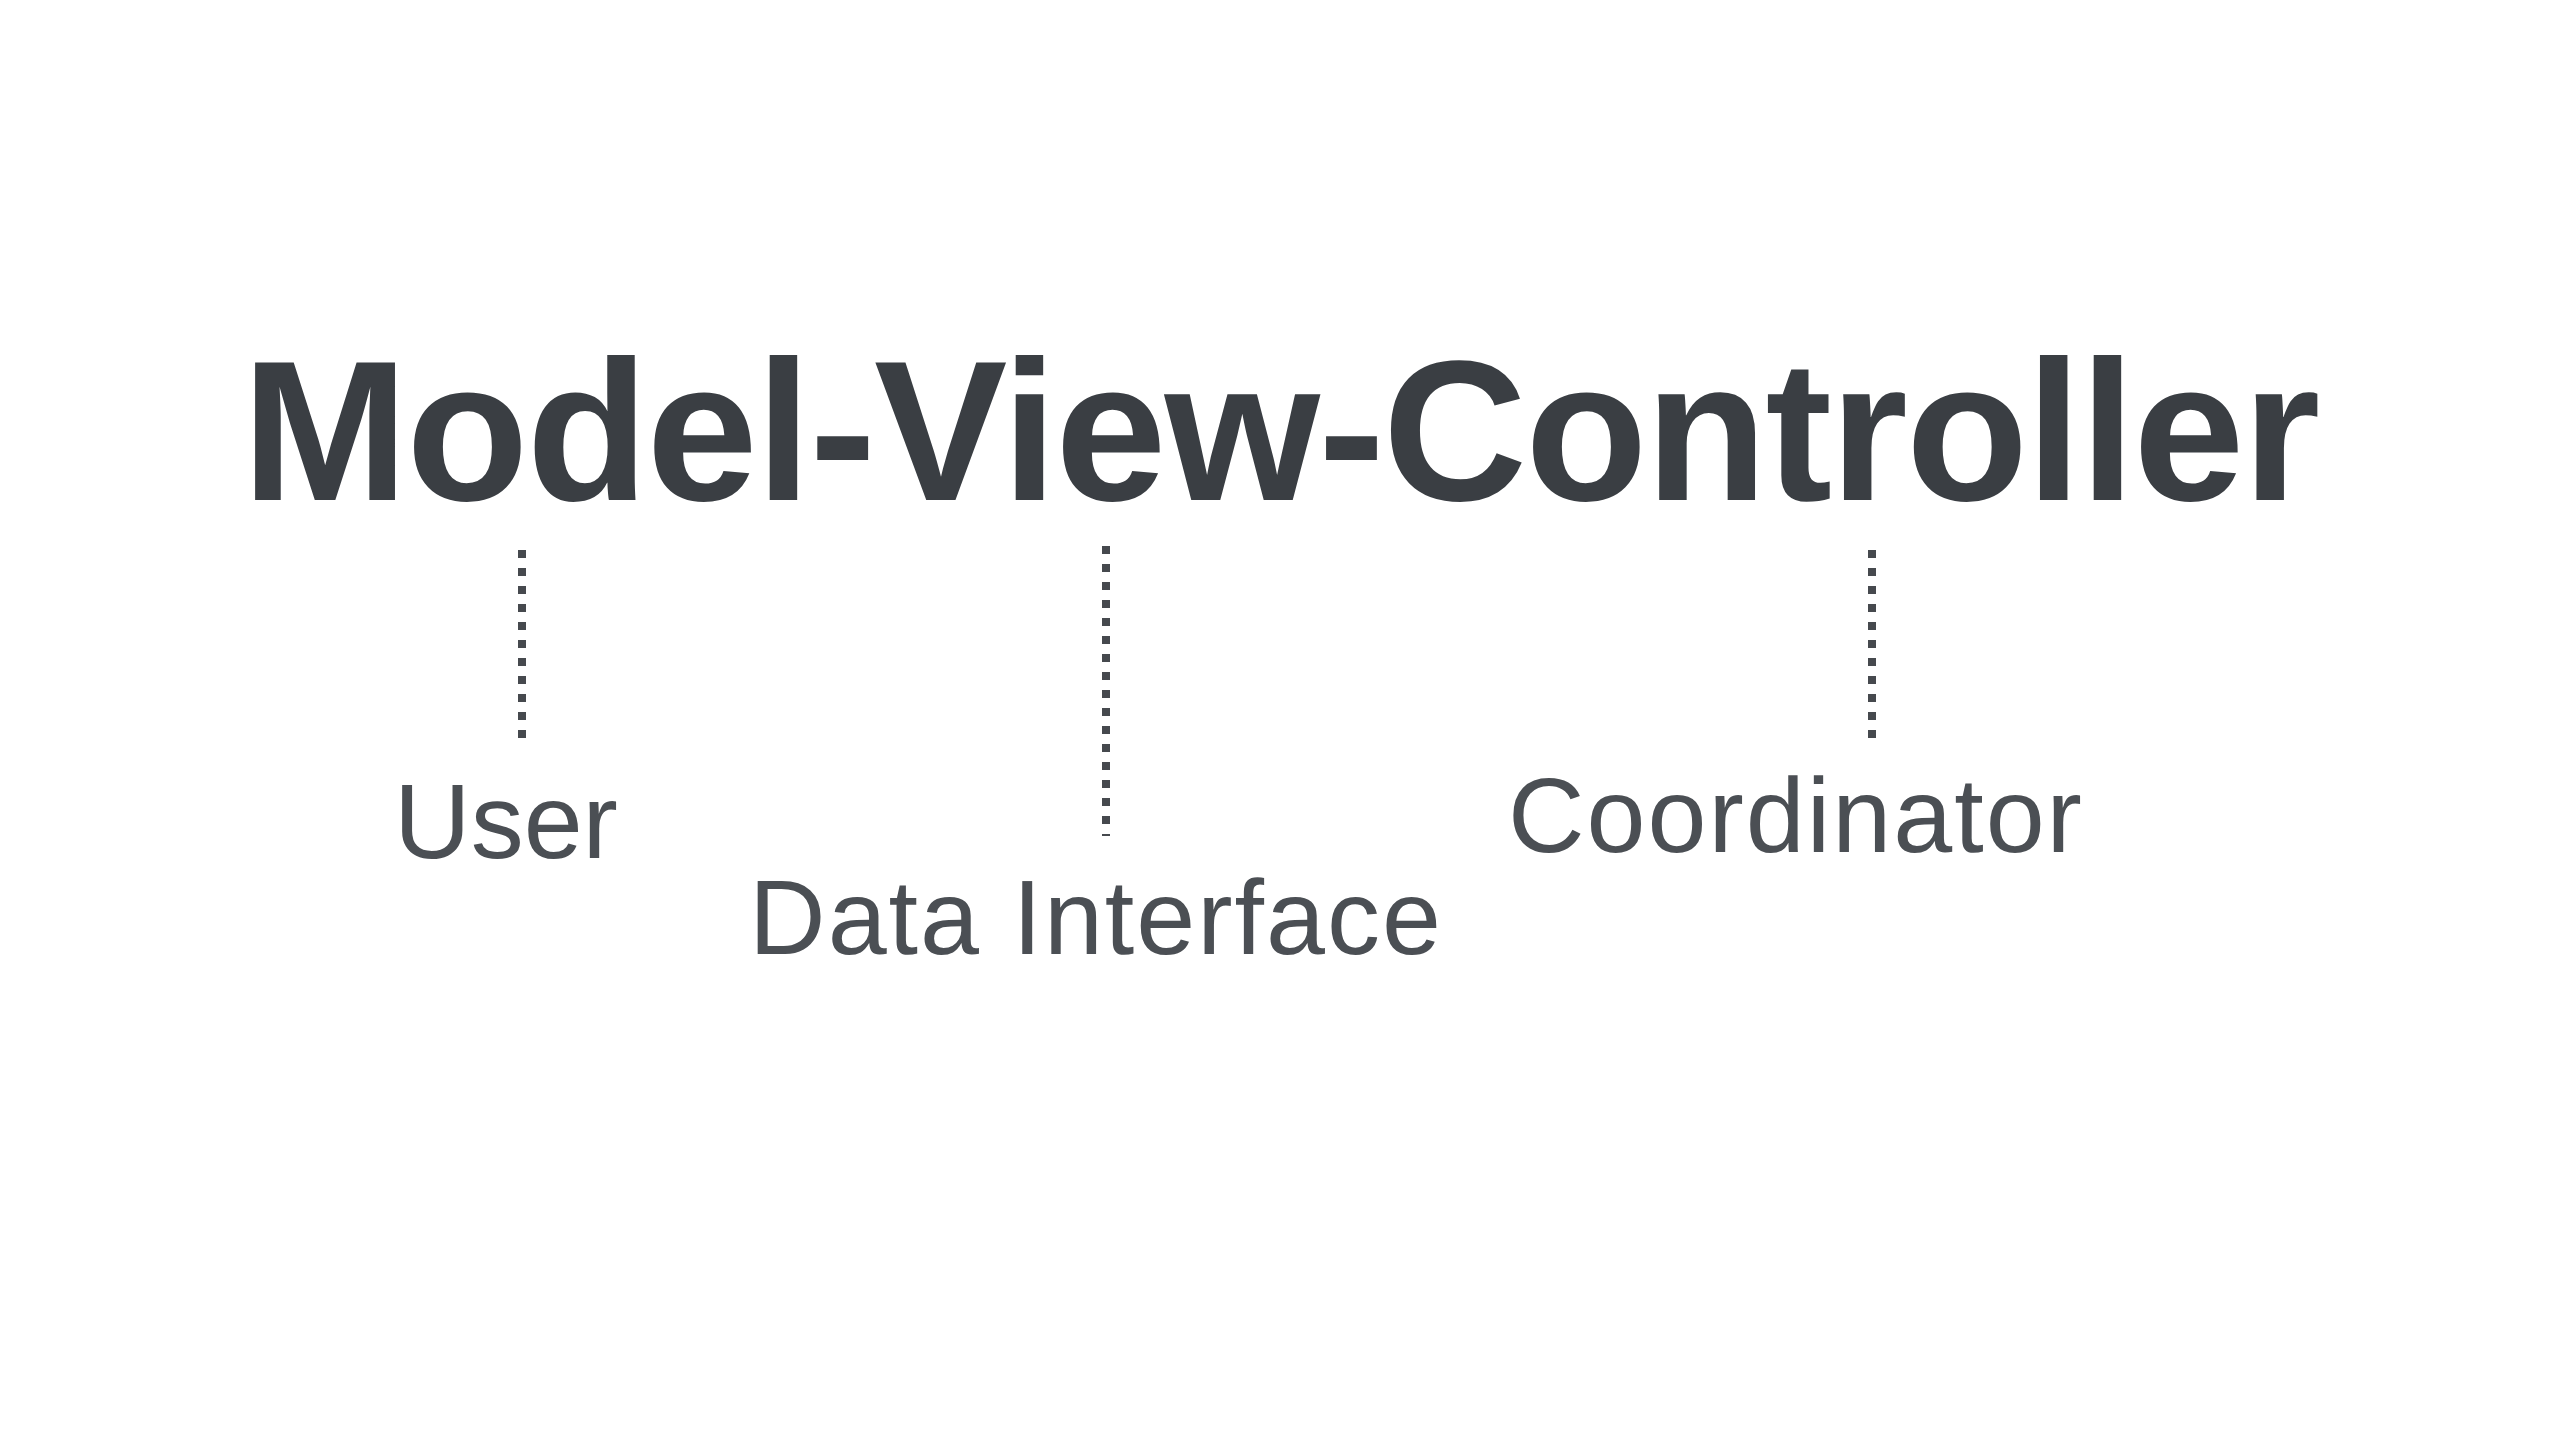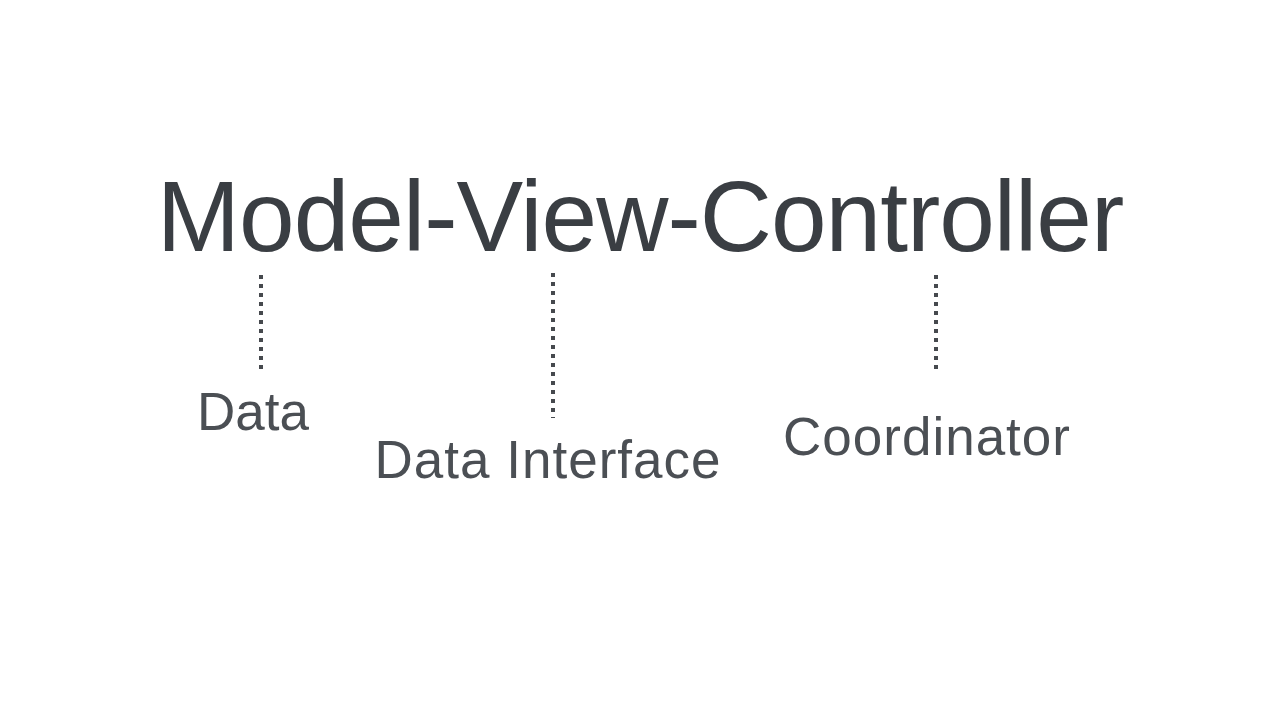--- a/index.html
+++ b/index.html
@@ -21,21 +21,21 @@
     height: 720px;
     background: var(--background);
   }
   .title {
     position: absolute;
     top: 166px;
     left: 0;
     width: 1280px;
     text-align: center;
     font-size: 100px;
-    font-weight: 400;
+    font-weight: 700;
     line-height: 1;
     letter-spacing: -1px;
     color: var(--title);
     white-space: nowrap;
   }
   .connector {
     position: absolute;
     width: 4px;
     background-image: repeating-linear-gradient(
       to bottom,
@@ -52,34 +52,34 @@
     position: absolute;
     transform: translateX(-50%);
     font-size: 53px;
     font-weight: 400;
     line-height: 1;
     color: var(--label);
     white-space: nowrap;
   }
   .label-data        { left: 253px; top: 385px; }
   .label-ui          { left: 548px; top: 433px; letter-spacing: 1px; }
-  .label-coordinator { left: 927px; top: 382px; letter-spacing: 1px; margin-top: 28px; }
+  .label-coordinator { left: 898px; top: 382px; letter-spacing: 1px; }
 </style>
 </head>
 <body>
 
 <div class="stage">
 
   <h1 class="title">Model-View-Controller</h1>
 
   <div class="connector connector-model"></div>
 
   <div class="connector connector-view"></div>
 
   <div class="connector connector-controller"></div>
 
-  <div class="label label-data">Data</div>
+  <div class="label label-data">User</div>
 
   <div class="label label-ui">Data Interface</div>
 
   <div class="label label-coordinator">Coordinator</div>
 
 </div>
 
 </body></html>

